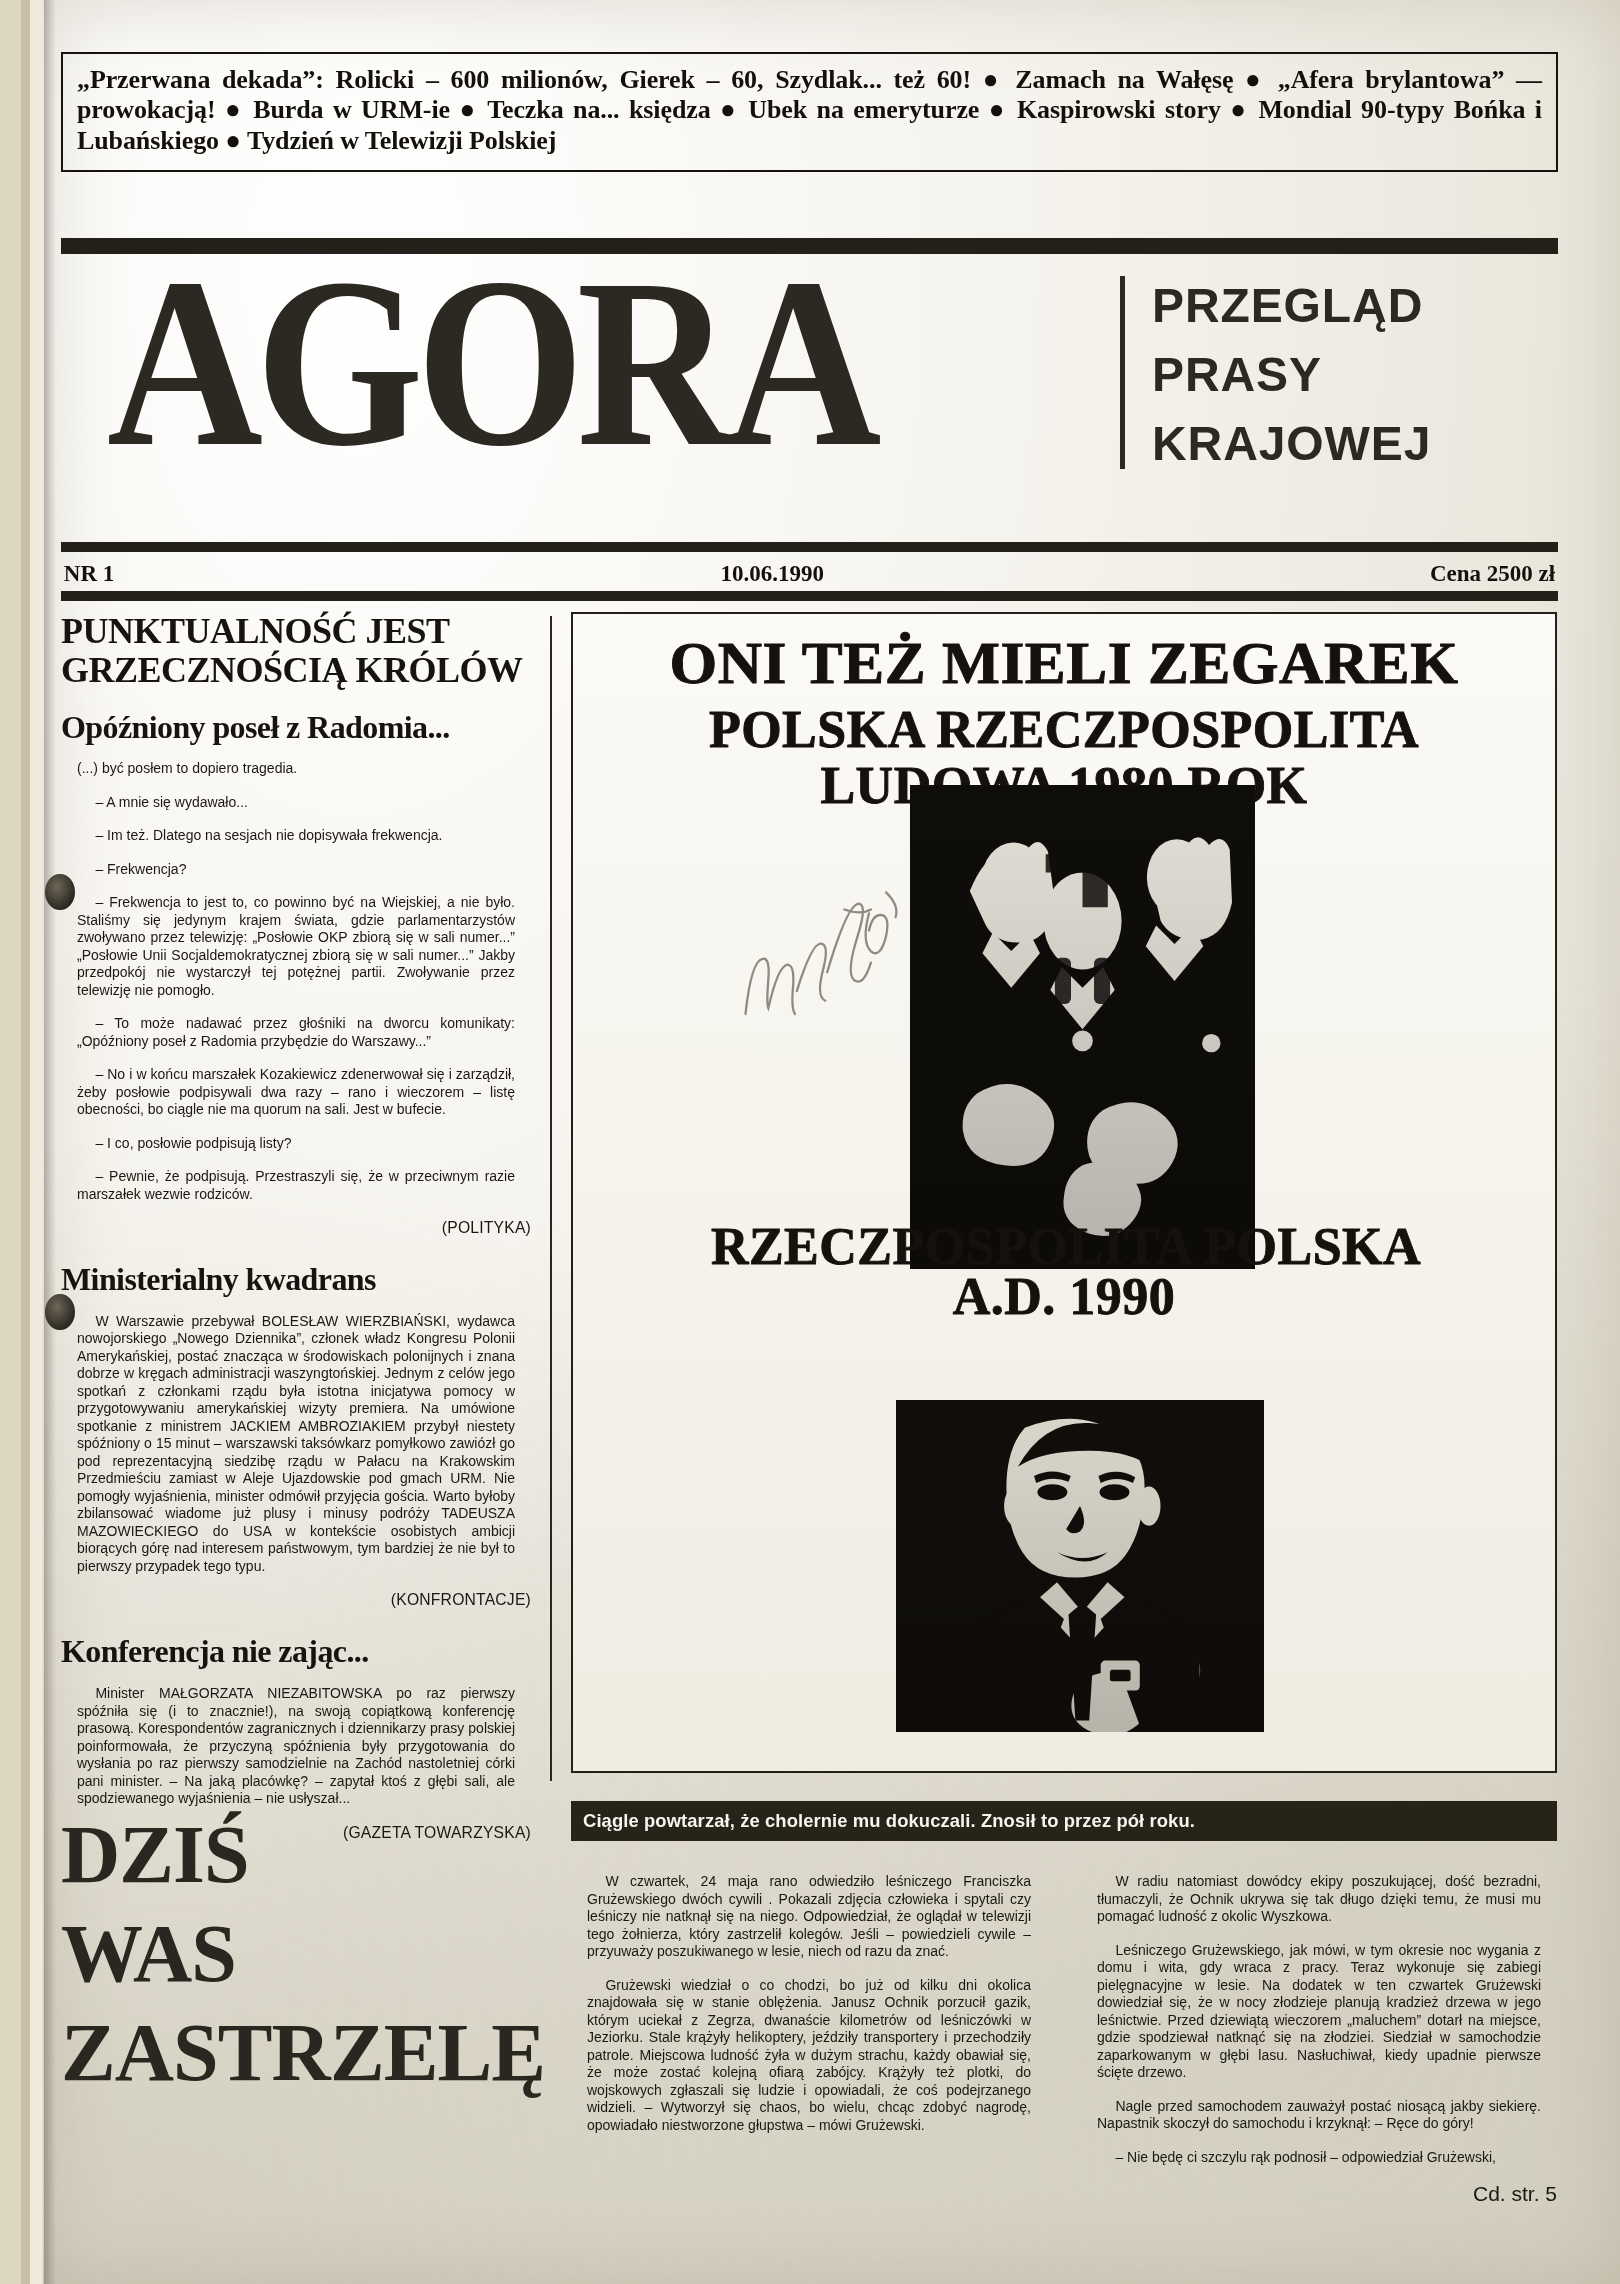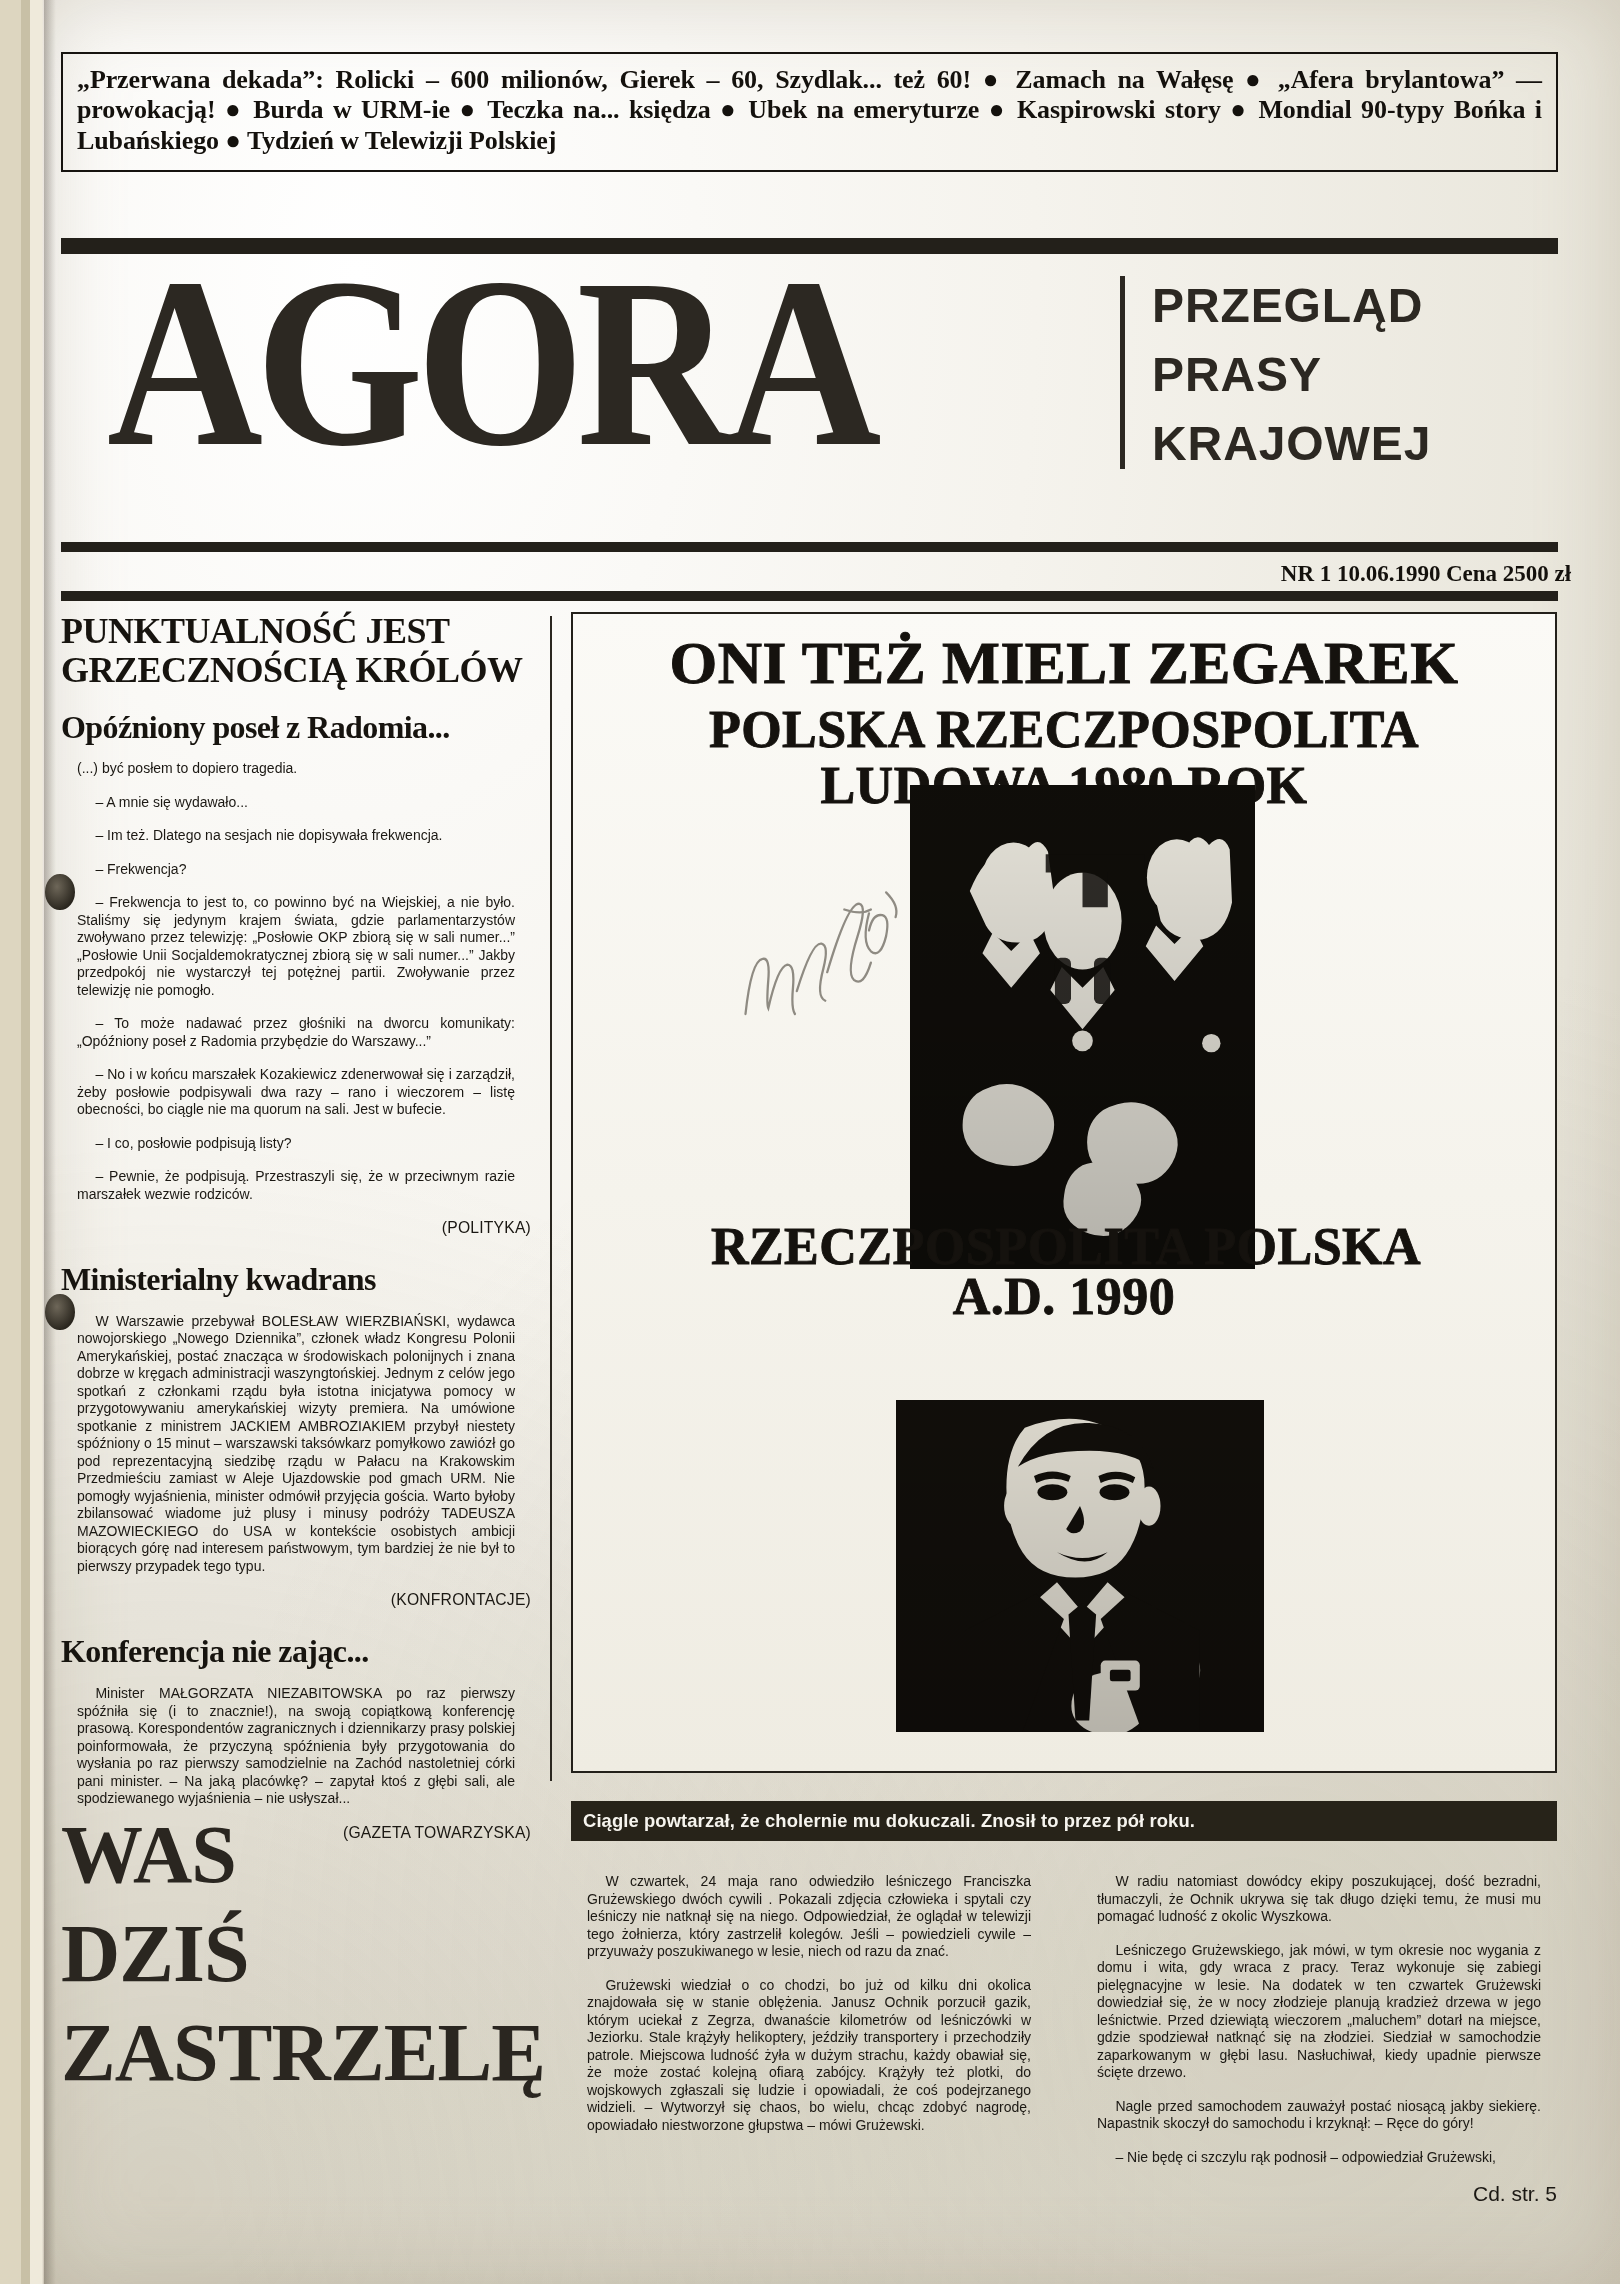--- a/index.html
+++ b/index.html
@@ -57,22 +57,22 @@
   .mastbar{position:absolute;left:1059px;top:0px;width:5px;height:193px;background:#2c2822;}
   .mastright{position:absolute;left:1091px;top:-4.6px;width:414px;}
   .mastright div{
     font-family:"Liberation Sans",sans-serif;font-weight:bold;
     font-size:48px;line-height:69px;color:#2c2822;letter-spacing:0.9px;
   }
 
   
   .issueline{
     position:absolute;left:0;top:558px;width:1497px;height:32px;
-    display:flex;align-items:center;justify-content:flex-end;
-    font-family:"Liberation Serif",serif;font-weight:bold;font-size:23px;color:#14110d;margin-left:16px;
+    display:flex;align-items:center;justify-content:space-between;
+    font-family:"Liberation Serif",serif;font-weight:bold;font-size:23px;color:#14110d;
   }
   .issueline span{padding:0 2.8px;}
 
   
   .colL{position:absolute;left:0px;top:612px;width:470px;}
   .colR{position:absolute;left:510px;top:612px;width:986px;}
   .vdiv{position:absolute;left:489px;top:616px;width:2.3px;height:1165px;background:#2b2720;}
 
   .kicker{
     font-family:"Liberation Serif",serif;font-weight:bold;
@@ -317,22 +317,22 @@
           </svg>
         </div>
       </div>
     </div>
 
     <div class="capbar">
       <span>Ciągle powtarzał, że cholernie mu dokuczali. Znosił to przez pół roku.</span>
     </div>
 
     <div class="mega">
+      <div>DZIŚ</div>
       <div>WAS</div>
-      <div>DZIŚ</div>
       <div>ZASTRZELĘ</div>
     </div>
 
     <div class="botcols">
       <div class="c">
         <p class="body ind">W czwartek, 24 maja rano odwiedziło leśniczego Franciszka Grużewskiego dwóch cywili . Pokazali zdjęcia człowieka i spytali czy leśniczy nie natknął się na niego. Odpowiedział, że oglądał w telewizji tego żołnierza, który zastrzelił kolegów. Jeśli – powiedzieli cywile – przyuważy poszukiwanego w lesie, niech od razu da znać.</p>
         <p class="body ind">Grużewski wiedział o co chodzi, bo już od kilku dni okolica znajdowała się w stanie oblężenia. Janusz Ochnik porzucił gazik, którym uciekał z Zegrza, dwanaście kilometrów od leśniczówki w Jeziorku. Stale krążyły helikoptery, jeździły transportery i przechodziły patrole. Miejscowa ludność żyła w dużym strachu, każdy obawiał się, że może zostać kolejną ofiarą zabójcy. Krążyły też plotki, do wojskowych zgłaszali się ludzie i opowiadali, że coś podejrzanego widzieli. – Wytworzył się chaos, bo wielu, chcąc zdobyć nagrodę, opowiadało niestworzone głupstwa – mówi Grużewski.</p>
       </div>
       <div class="c">
         <p class="body ind">W radiu natomiast dowódcy ekipy poszukującej, dość bezradni, tłumaczyli, że Ochnik ukrywa się tak długo dzięki temu, że musi mu pomagać ludność z okolic Wyszkowa.</p>

